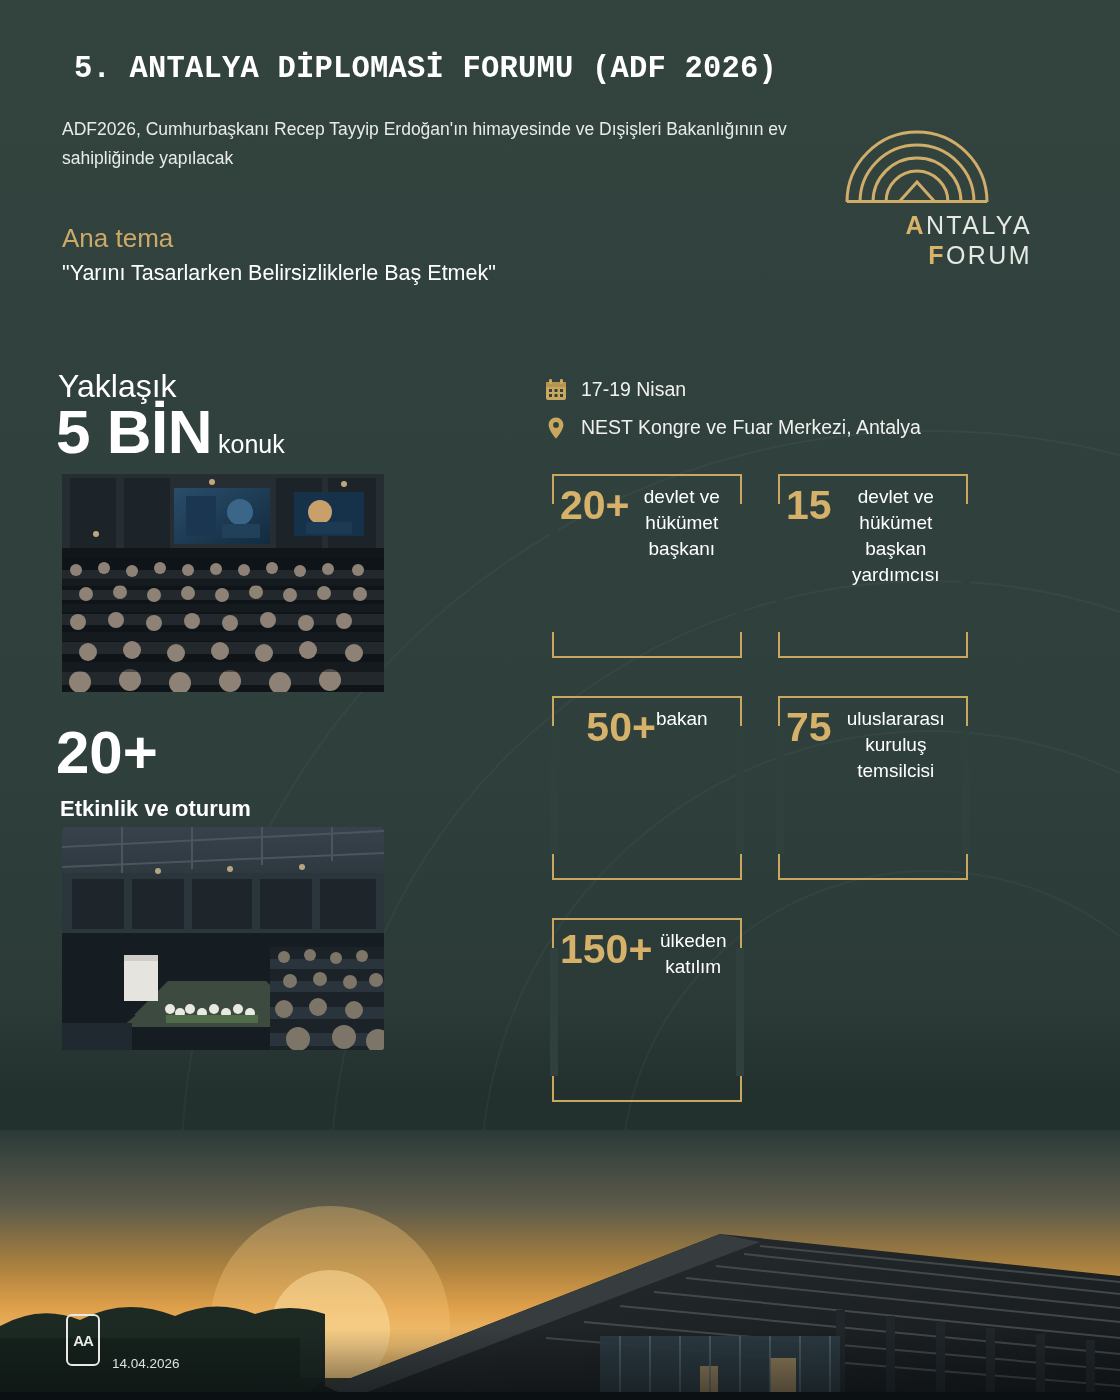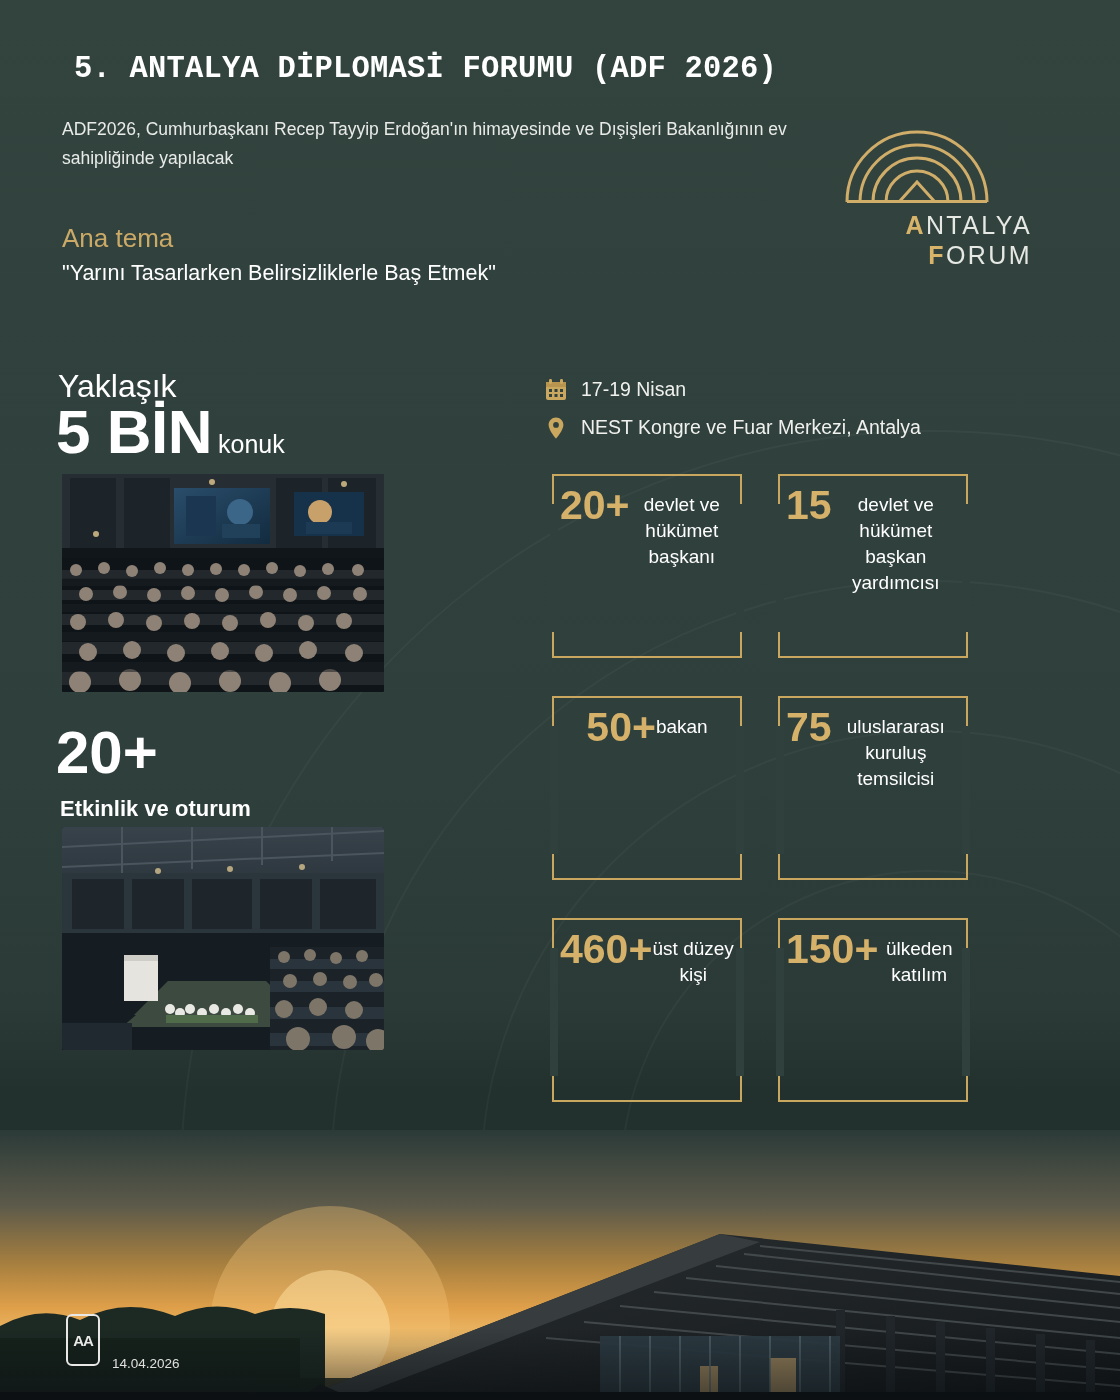--- a/index.html
+++ b/index.html
@@ -178,21 +178,20 @@
     color: #d6b16a;
     line-height: 1.05;
     margin-bottom: 8px;
     text-align: center;
   }
   .cell .lbl {
     font-size: 19px;
     color: #ffffff;
     line-height: 26px;
     text-align: center;
-    margin-top: 8px;
   }
 
   
   .bottom {
     position: absolute;
     left: 0; bottom: 0;
     width: 1120px;
     height: 270px;
     overflow: hidden;
   }
@@ -488,24 +487,20 @@
     </div>
     <div class="cell">
       <div class="num">50+</div>
       <div class="lbl">bakan</div>
     </div>
     <div class="cell">
       <div class="num">75</div>
       <div class="lbl">uluslararası kuruluş temsilcisi</div>
     </div>
     <div class="cell">
-      <div class="num">460+</div>
-      <div class="lbl">üst düzey kişi</div>
-    </div>
-    <div class="cell">
       <div class="num">150+</div>
       <div class="lbl">ülkeden katılım</div>
     </div>
   </div>
 
   <div class="bottom">
     <svg width="1120" height="270" viewBox="0 0 1120 270">
       <defs>
         <linearGradient id="sky" x1="0" y1="0" x2="0" y2="1">
           <stop offset="0" stop-color="#2b3a38"></stop>

